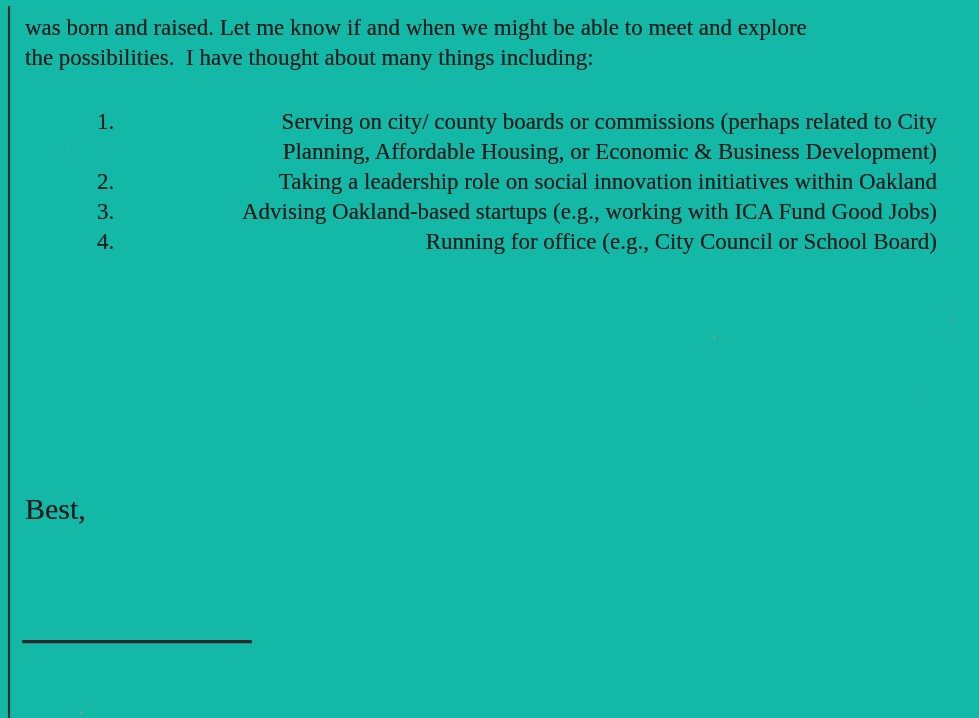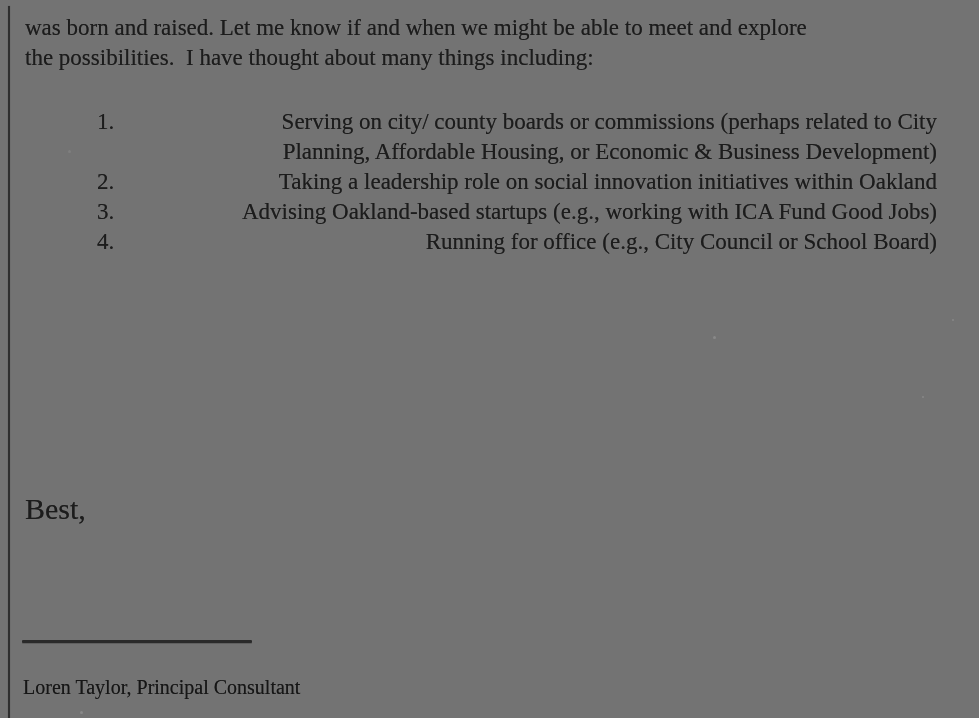--- a/index.html
+++ b/index.html
@@ -3,21 +3,21 @@
 <meta charset="utf-8">
 <style>
   * { margin: 0; padding: 0; box-sizing: border-box; }
   html, body { width: 979px; height: 718px; background: #ffffff; }
   body { font-family: "Liberation Serif", "DejaVu Serif", serif; }
 
   .page {
     position: relative;
     width: 979px;
     height: 718px;
-    background: #737373;
+    background: #14b8a6;
     overflow: hidden;
     color: #1c1c1c;
   }
 
   
   .scan-edge {
     position: absolute;
     left: 8px;
     top: 6px;
     width: 2px;
@@ -126,21 +126,20 @@
       <span class="num">4.</span>
       <span class="li-text">Running for office (e.g., City Council or School Board)</span>
     </li>
   </ol>
 
 
   <p class="closing">Best,</p>
 
   <div class="sig-line"></div>
 
-  <p class="sig-name">Loren Taylor, Principal Consultant</p>
 
   <div class="speck s1"></div>
   <div class="speck s2"></div>
   <div class="speck s3"></div>
   <div class="speck s4"></div>
   <div class="speck s5"></div>
 
 </div>
 
 </body></html>

